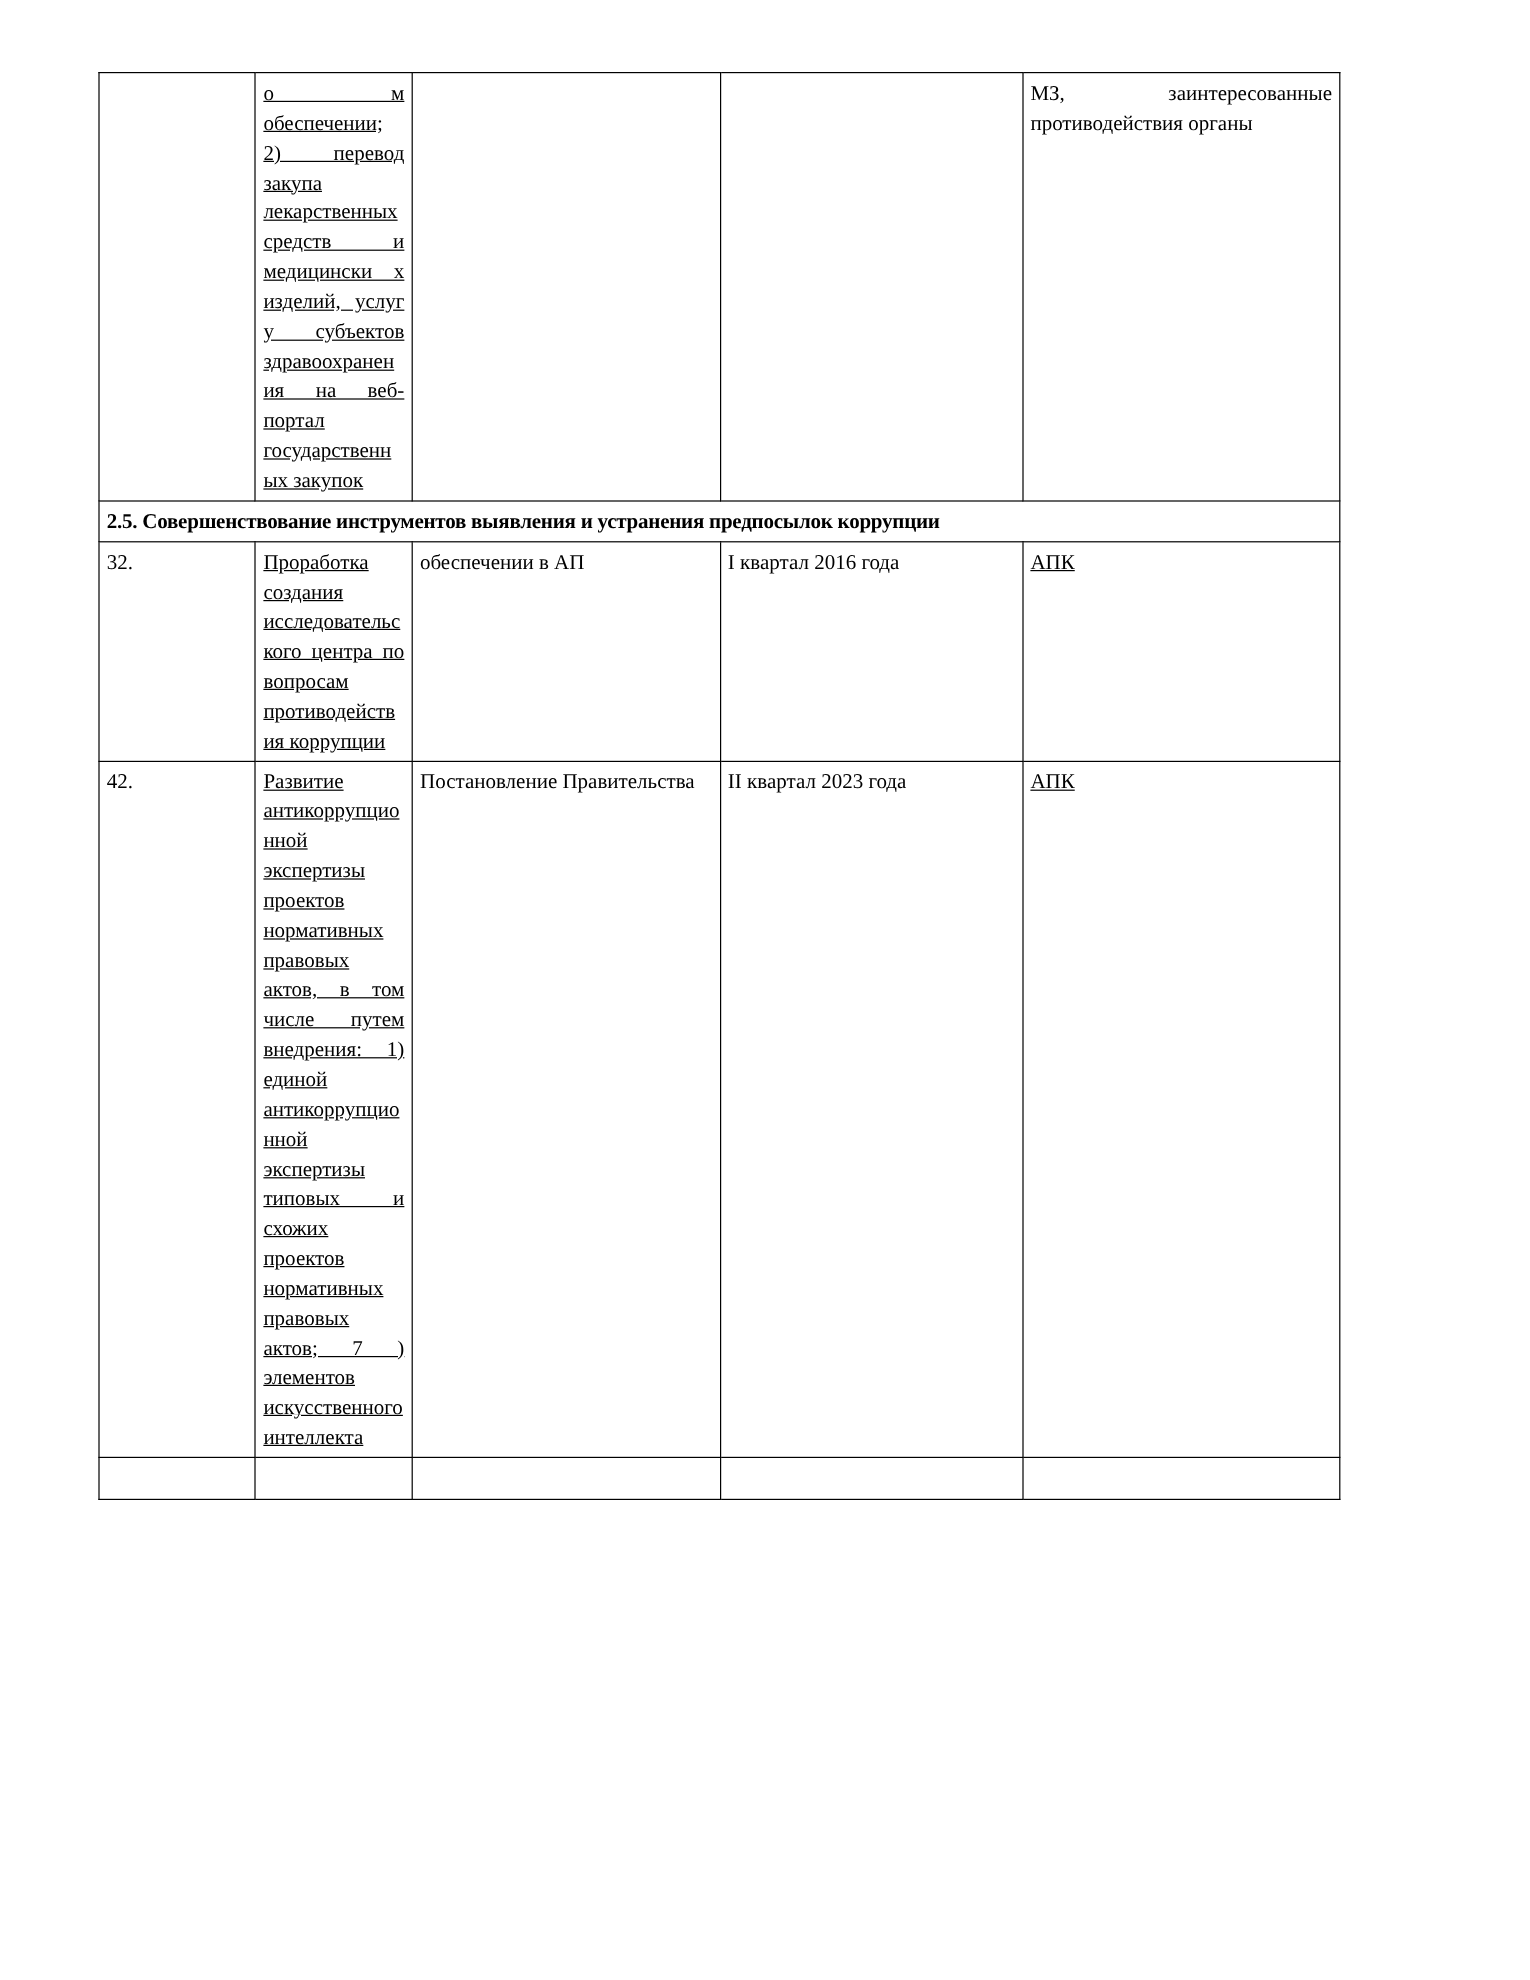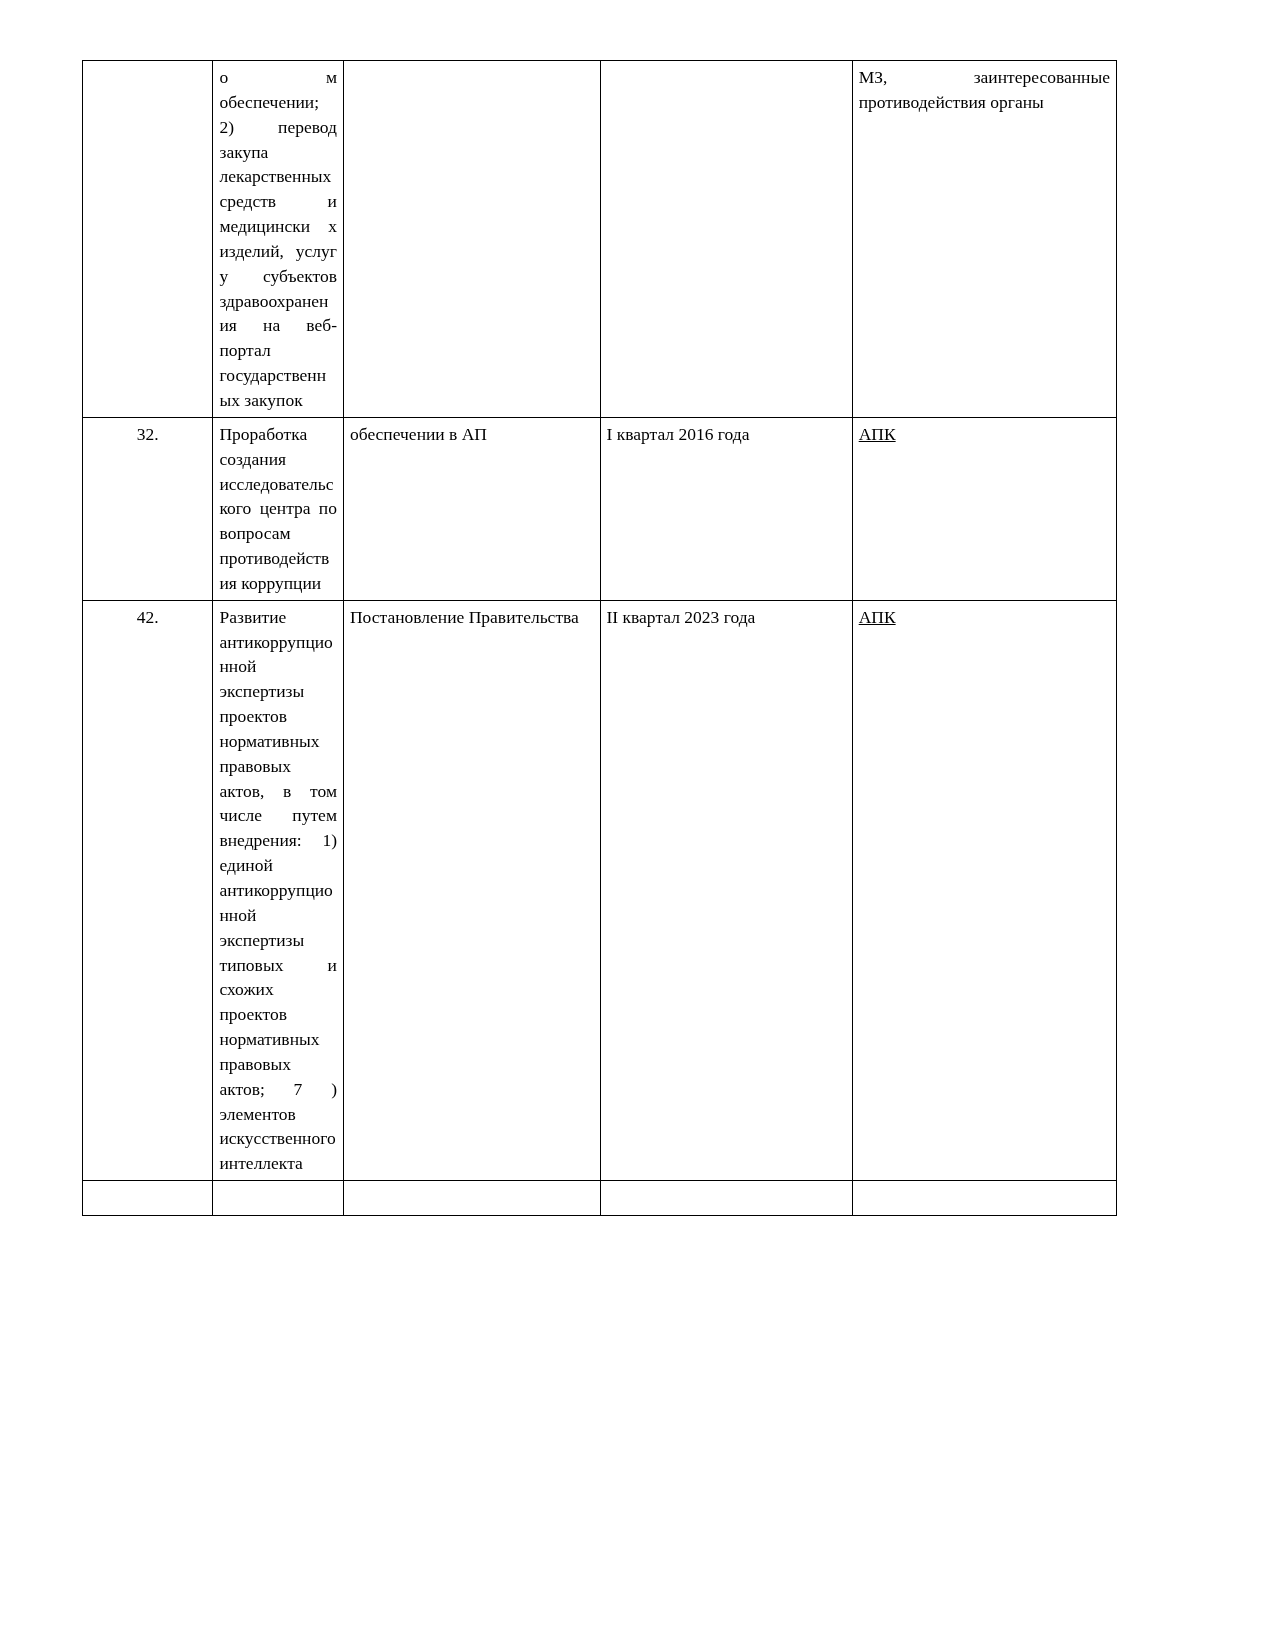--- a/index.html
+++ b/index.html
@@ -32,28 +32,29 @@
     font-size: 17.5px;
     line-height: 1.42;
   }
   col.c-num    { width: 118px; }
   col.c-meas   { width: 118px; }
   col.c-form   { width: 232px; }
   col.c-term   { width: 228px; }
   col.c-resp   { width: 239px; }
 
   td.num {
-    text-align: center;
+    text-align: left;
     vertical-align: middle;
   }
   td.measure {
     text-align: justify;
     text-align-last: left;
     hyphens: auto;
     word-break: break-word;
+    text-decoration: underline;
   }
   td.form, td.term, td.resp {
     vertical-align: middle;
   }
   td.resp {
     text-align: justify;
     text-align-last: left;
     text-decoration: underline;
   }
   td.resp-top {
@@ -87,20 +88,23 @@
     </colgroup>
     <tbody>
       <tr>
         <td class="num"></td>
         <td class="measure">о м обеспечении; 2) перевод закупа лекарственных средств и медицински х изделий, услуг у субъектов здравоохранения на веб-портал государственных закупок</td>
         <td class="form"></td>
         <td class="term"></td>
         <td class="resp-top">МЗ, заинтересованные противодействия органы</td>
       </tr>
 
+      <tr>
+        <td class="section-head" colspan="5">2.5. Совершенствование инструментов выявления и устранения предпосылок коррупции</td>
+      </tr>
 
       <tr>
         <td class="num">32.</td>
         <td class="measure">Проработка создания исследовательского центра по вопросам противодействия коррупции</td>
         <td class="form">обеспечении в АП</td>
         <td class="term">I квартал 2016 года</td>
         <td class="resp">АПК</td>
       </tr>
 
       <tr>

